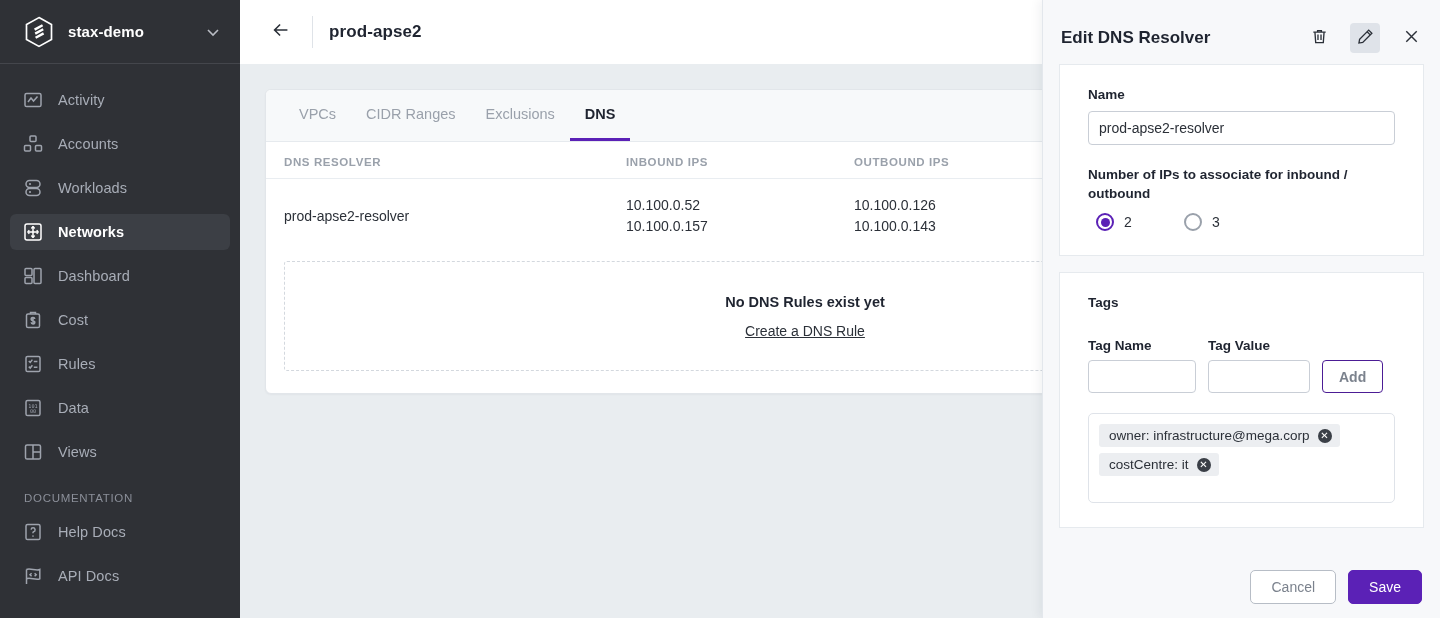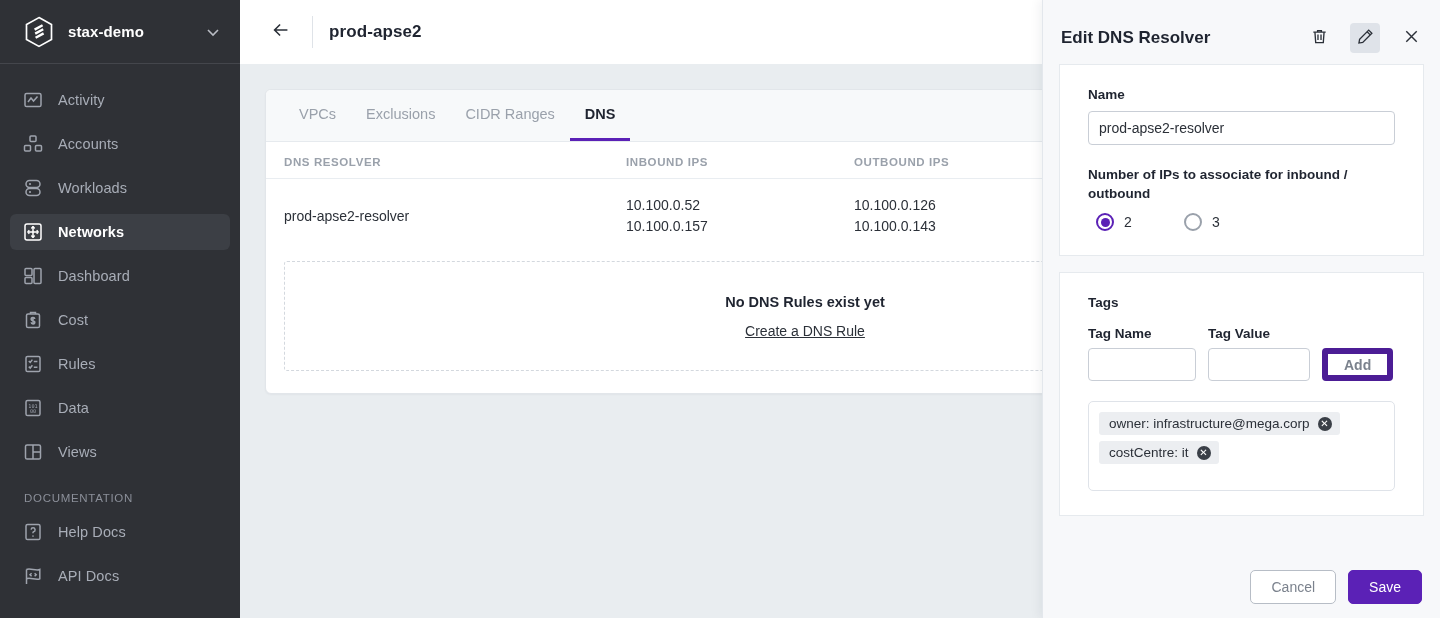--- a/index.html
+++ b/index.html
@@ -146,28 +146,28 @@
     border: 2px solid #9aa1ab; display: flex; align-items: center; justify-content: center;
   }
   .radio.sel .rdot { border-color: #5b21b6; border-width: 2px; }
   .radio.sel .rdot::after {
     content: ""; width: 9px; height: 9px; border-radius: 50%; background: #5b21b6;
   }
   .rlbl { font-size: 14px; color: #2b3038; }
 
   .tags-title { font-size: 13.5px; font-weight: bold; color: #1f2430; margin-bottom: 16px; }
   .tag-row { display: flex; align-items: flex-end; gap: 12px; }
-  .tag-col { display: flex; flex-direction: column; }
+  .tag-col { display: flex; flex-direction: column; margin-top: 12px; }
   .tag-col.name { width: 108px; }
   .tag-col.val { width: 102px; }
   .tag-col .flabel { margin-bottom: 7px; }
   .tag-col .finput { height: 33px; }
   .add-btn {
     height: 33px; min-width: 60px; padding: 0 16px;
-    border: 6px solid #4c1d95; border-radius: 4px; background: #fff;
+    border: 1px solid #4c1d95; border-radius: 4px; background: #fff;
     font-family: inherit; font-size: 14px; font-weight: bold; color: #7b828d;
     cursor: pointer;
   }
   .chips {
     margin-top: 20px; border: 1px solid #dfe3e9; border-radius: 5px;
     padding: 10px 10px 18px 10px; min-height: 90px;
   }
   .chip {
     display: inline-flex; align-items: center; gap: 8px;
     background: #eceef1; border-radius: 3px;
@@ -351,22 +351,22 @@
       </div>
       <div class="topbar-divider"></div>
       <h1 class="page-title">prod-apse2</h1>
     </div>
 
     <div class="content">
       <div class="card">
 
         <div class="tabbar">
           <div class="tab">VPCs</div>
+          <div class="tab">CIDR Ranges</div>
           <div class="tab">Exclusions</div>
-          <div class="tab">CIDR Ranges</div>
           <div class="tab active">DNS</div>
         </div>
 
         <table class="tbl">
           <thead>
             <tr>
               <th class="c1">DNS RESOLVER</th>
               <th class="c2">INBOUND IPS</th>
               <th class="c3">OUTBOUND IPS</th>
               <th></th>

